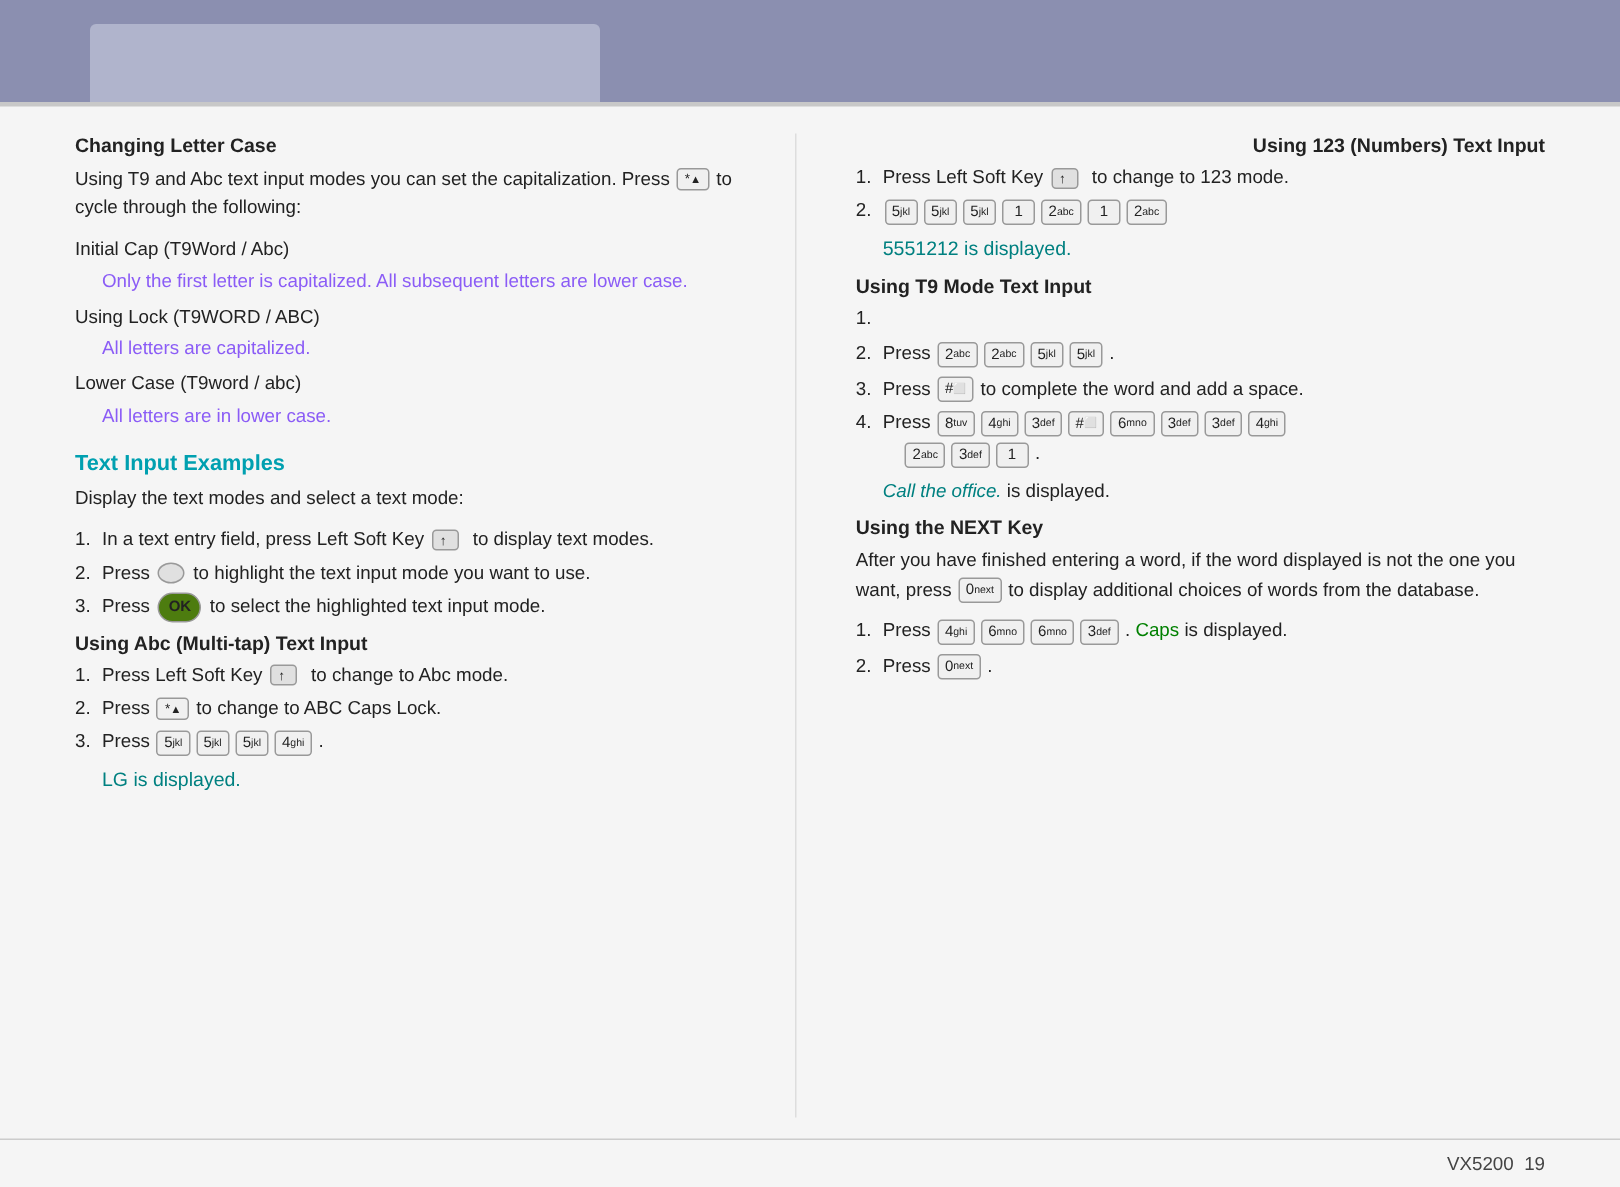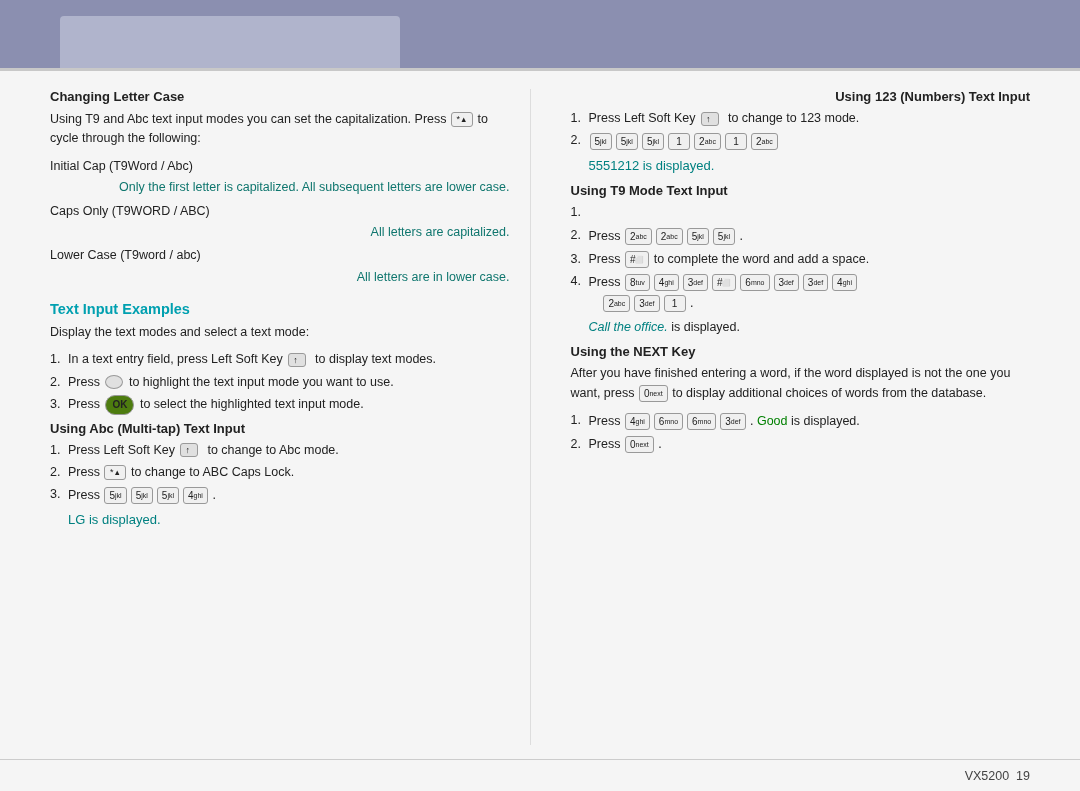--- a/index.html
+++ b/index.html
@@ -213,23 +213,22 @@
       justify-content: flex-end;
       padding-right: 50px;
       font-size: 12.5px;
       color: #444;
     }
 
     .indent-text {
       padding-left: 18px;
       font-size: 12.5px;
       line-height: 1.55;
-      color: #0f766e;
+      color: #8b5cf6;
       margin-bottom: 4px;
-      text-align: right;
     }
   </style>
 </head>
 <body>
 
 <div class="header-bar">
   <div class="header-inner"></div>
 </div>
 <div class="top-border"></div>
 
@@ -240,21 +239,21 @@
     <div class="section-title">Changing Letter Case</div>
     <p class="section-text">
       Using T9 and Abc text input modes you can set the capitalization. Press
       <span class="star-key">*<sup>▲</sup></span>
       to cycle through the following:
     </p>
 
     <p class="section-text" style="margin-bottom:2px;">Initial Cap (T9Word / Abc)</p>
     <p class="indent-text">Only the first letter is capitalized. All subsequent letters are lower case.</p>
 
-    <p class="section-text" style="margin-bottom:2px;">Caps Only (T9WORD / ABC)</p>
+    <p class="section-text" style="margin-bottom:2px;">Using Lock (T9WORD / ABC)</p>
     <p class="indent-text">All letters are capitalized.</p>
 
     <p class="section-text" style="margin-bottom:2px;">Lower Case (T9word / abc)</p>
     <p class="indent-text">All letters are in lower case.</p>
 
     <div class="highlight-section">Text Input Examples</div>
 
     <p class="section-text">Display the text modes and select a text mode:</p>
 
     <ol class="numbered-list">
@@ -402,21 +401,21 @@
     <ol class="numbered-list">
       <li>
         <span class="num">1.</span>
         <span>Press
           <span class="key-row">
             <span class="key-btn">4<sup>ghi</sup></span>
             <span class="key-btn">6<sup>mno</sup></span>
             <span class="key-btn">6<sup>mno</sup></span>
             <span class="key-btn">3<sup>def</sup></span>
           </span>
-          .&nbsp;<span class="green-word">Good</span> is displayed.
+          .&nbsp;<span class="green-word">Caps</span> is displayed.
         </span>
       </li>
       <li style="margin-top:3px;">
         <span class="num">2.</span>
         <span>Press
           <span class="key-btn">0<sup>next</sup></span>
           .
         </span>
       </li>
     </ol>

